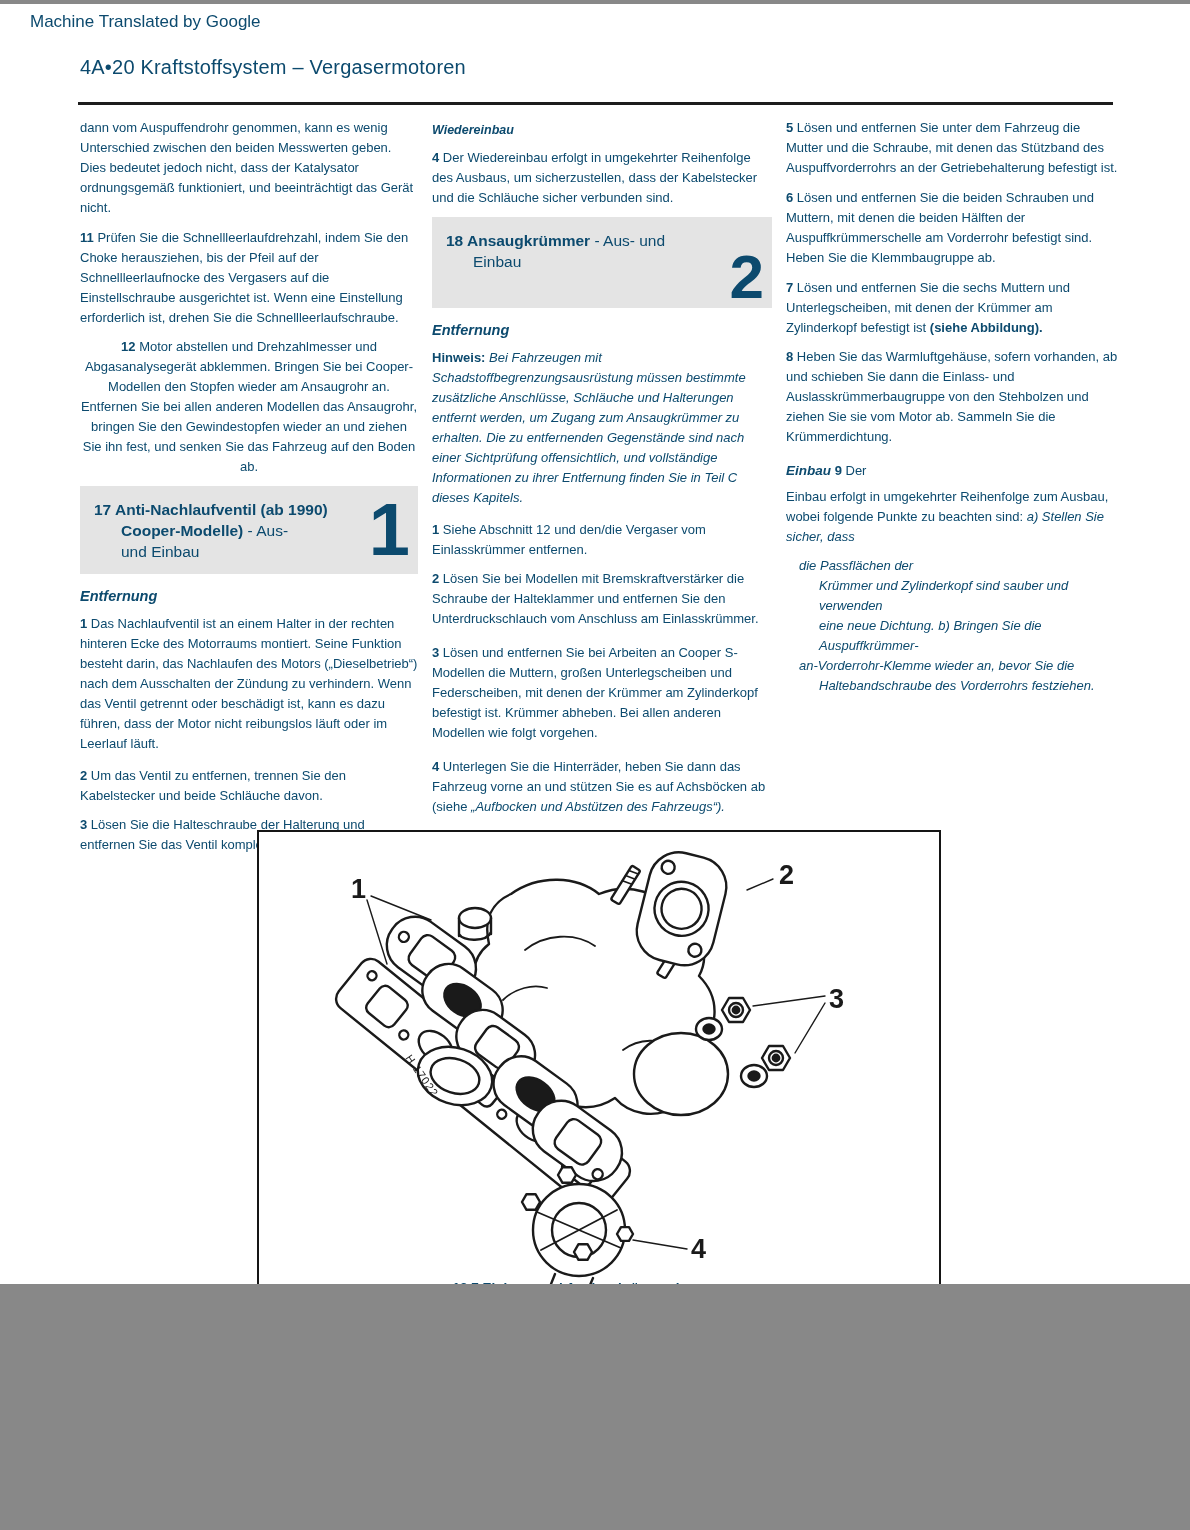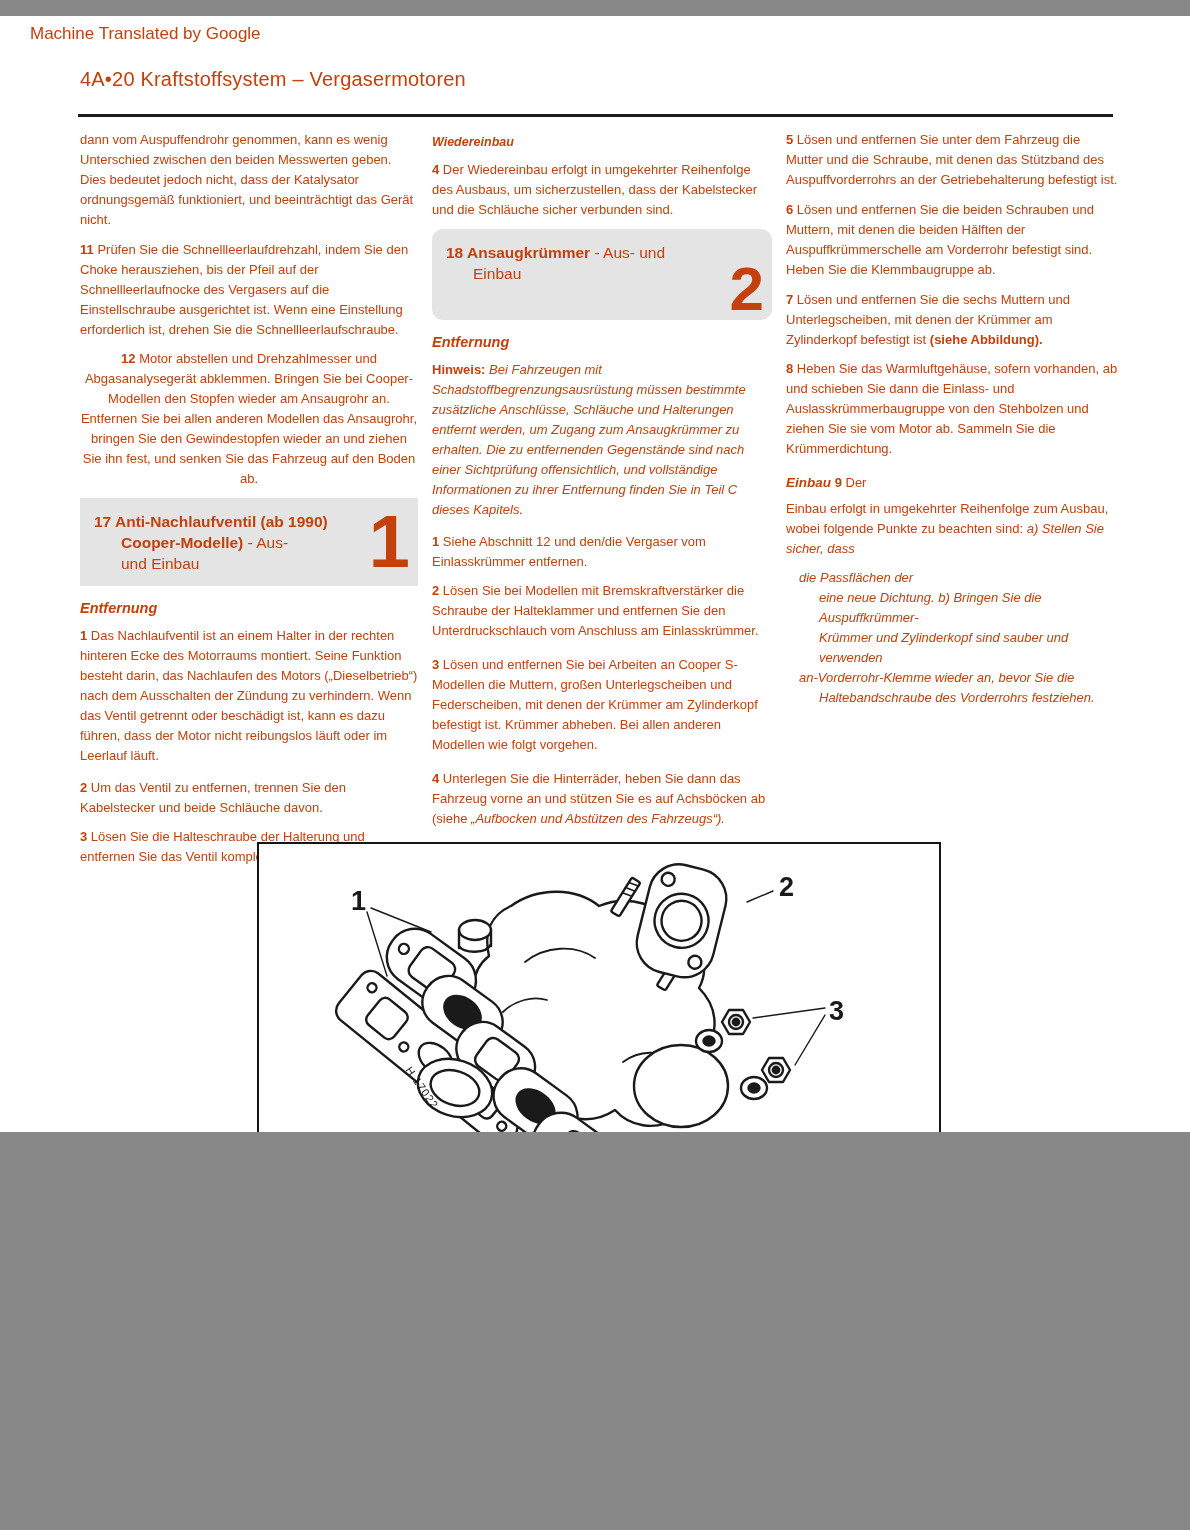--- a/index.html
+++ b/index.html
@@ -1,17 +1,17 @@
 <!DOCTYPE html>
 <html><head>
 <meta charset="utf-8">
 <style>
   html,body{margin:0;padding:0;background:#888;}
-  .page{position:relative;width:1190px;height:1116px;background:#ffffff;margin:16px auto;
-        font-family:"Liberation Sans",sans-serif;color:#c2410c;overflow:hidden;}
+  .page{position:relative;width:1190px;height:1280px;background:#ffffff;margin:4px auto;
+        font-family:"Liberation Sans",sans-serif;color:#0c4a6e;overflow:hidden;}
   .watermark{position:absolute;left:30px;top:8px;font-size:17px;}
   .page-title{position:absolute;left:80px;top:52px;font-size:20px;letter-spacing:.2px;}
   .title-rule{position:absolute;left:78px;top:98px;width:1035px;height:3px;background:#1c1c1c;}
   .col{position:absolute;top:114px;font-size:13px;line-height:20px;}
   .col-left{left:80px;width:338px;}
   .col-mid{left:432px;width:340px;}
   .col-right{left:786px;width:334px;}
   .bp{margin:0 0 9px 0;}
   .mt4{margin-top:4px;text-align:center;} .mt10{margin-top:10px;} .mt12{margin-top:12px;} .mt14{margin-top:14px;}
   .num{font-weight:bold;}
@@ -59,21 +59,21 @@
     <div class="sub-h">Entfernung</div>
     <p class="bp"><b class="num">1</b> <span>Das Nachlaufventil ist an einem Halter in der rechten hinteren Ecke des Motorraums montiert. Seine Funktion besteht darin, das Nachlaufen des Motors („Dieselbetrieb“) nach dem Ausschalten der Zündung zu verhindern. Wenn das Ventil getrennt oder beschädigt ist, kann es dazu führen, dass der Motor nicht reibungslos läuft oder im Leerlauf läuft.</span></p>
     <p class="bp mt12"><b class="num">2</b> <span>Um das Ventil zu entfernen, trennen Sie den Kabelstecker und beide Schläuche davon.</span></p>
     <p class="bp"><b class="num">3</b> <span>Lösen Sie die Halteschraube der Halterung und entfernen Sie das Ventil komplett mit seiner Halterung.</span></p>
   </div>
 
   <div class="col col-mid">
     <div class="small-h">Wiedereinbau</div>
     <p class="bp"><b class="num">4</b> <span>Der Wiedereinbau erfolgt in umgekehrter Reihenfolge des Ausbaus, um sicherzustellen, dass der Kabelstecker und die Schläuche sicher verbunden sind.</span></p>
 
-    <div class="sec-box" style="min-height:66px;border-radius:11px;">
+    <div class="sec-box" style="min-height:66px;">
       <div class="sec-line"><b>18 Ansaugkrümmer</b><span> - Aus- und</span></div>
       <div class="sec-line sec-ind"><span>Einbau</span></div>
       <div class="sec-badge low">2</div>
     </div>
 
     <div class="sub-h">Entfernung</div>
     <p class="bp"><b>Hinweis:</b><span class="it"> Bei Fahrzeugen mit Schadstoffbegrenzungsausrüstung müssen bestimmte zusätzliche Anschlüsse, Schläuche und Halterungen entfernt werden, um Zugang zum Ansaugkrümmer zu erhalten. Die zu entfernenden Gegenstände sind nach einer Sichtprüfung offensichtlich, und vollständige Informationen zu ihrer Entfernung finden Sie in Teil C dieses Kapitels.</span></p>
 
     <p class="bp mt12"><b class="num">1</b> <span>Siehe Abschnitt 12 und den/die Vergaser vom Einlasskrümmer entfernen.</span></p>
     <p class="bp"><b class="num">2</b> <span>Lösen Sie bei Modellen mit Bremskraftverstärker die Schraube der Halteklammer und entfernen Sie den Unterdruckschlauch vom Anschluss am Einlasskrümmer.</span></p>
@@ -84,22 +84,22 @@
   <div class="col col-right">
     <p class="bp"><b class="num">5</b> <span>Lösen und entfernen Sie unter dem Fahrzeug die Mutter und die Schraube, mit denen das Stützband des Auspuffvorderrohrs an der Getriebehalterung befestigt ist.</span></p>
     <p class="bp mt10"><b class="num">6</b> <span>Lösen und entfernen Sie die beiden Schrauben und Muttern, mit denen die beiden Hälften der Auspuffkrümmerschelle am Vorderrohr befestigt sind. Heben Sie die Klemmbaugruppe ab.</span></p>
     <p class="bp mt10"><b class="num">7</b> <span>Lösen und entfernen Sie die sechs Muttern und Unterlegscheiben, mit denen der Krümmer am Zylinderkopf befestigt ist </span><b>(siehe Abbildung).</b></p>
     <p class="bp"><b class="num">8</b> <span>Heben Sie das Warmluftgehäuse, sofern vorhanden, ab und schieben Sie dann die Einlass- und Auslasskrümmerbaugruppe von den Stehbolzen und ziehen Sie sie vom Motor ab. Sammeln Sie die Krümmerdichtung.</span></p>
 
     <div class="install-h"><span class="bi">Einbau</span> <b>9</b> <span>Der</span></div>
 
     <p class="bp"><span>Einbau erfolgt in umgekehrter Reihenfolge zum Ausbau, wobei folgende Punkte zu beachten sind: </span><i>a) Stellen Sie sicher, dass</i></p>
     <div class="il ind1">die Passflächen der</div>
+    <div class="il ind2">Krümmer und Zylinderkopf sind sauber und verwenden</div>
     <div class="il ind2">eine neue Dichtung. b) Bringen Sie die Auspuffkrümmer-</div>
-    <div class="il ind2">Krümmer und Zylinderkopf sind sauber und verwenden</div>
     <div class="il ind1">an-Vorderrohr-Klemme wieder an, bevor Sie die</div>
     <div class="il ind2">Haltebandschraube des Vorderrohrs festziehen.</div>
   </div>
 
   <div class="figure-box">
     <svg class="fig-svg" viewBox="0 0 680 507" xmlns="http://www.w3.org/2000/svg">
       <g stroke="#1a1a1a" fill="#ffffff" stroke-width="2.4" stroke-linejoin="round" stroke-linecap="round">
 
         <g>
           <path d="M296,442 L271,505 M334,446 L309,505" fill="none"></path>

